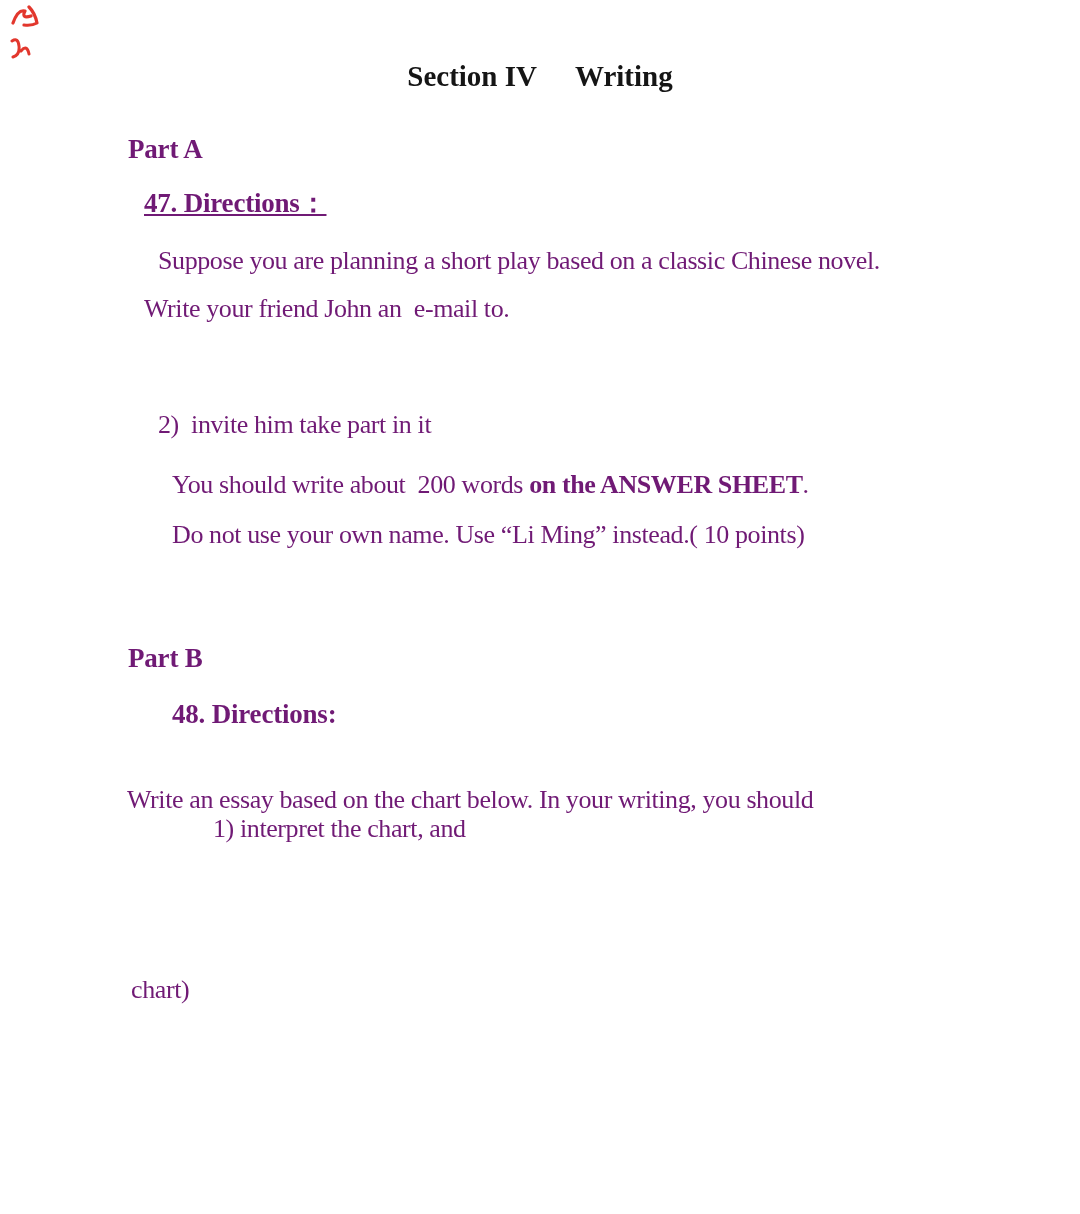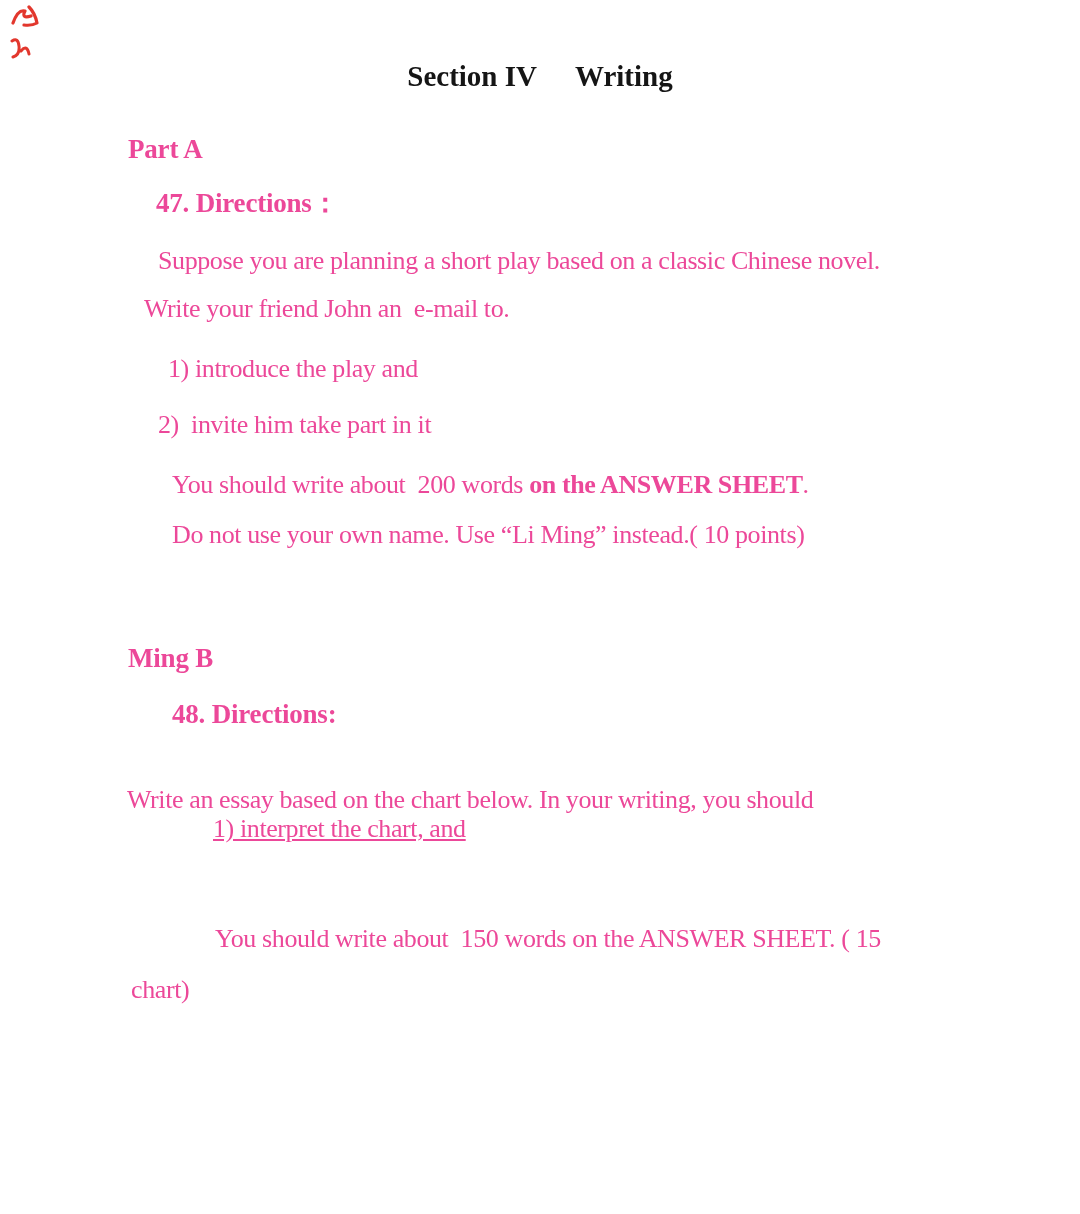--- a/index.html
+++ b/index.html
@@ -12,21 +12,21 @@
     font-family: "Liberation Serif", "DejaVu Serif", serif;
     color: #151515;
     border-radius: 18px;
   }
   .t {
     position: absolute;
     font-size: 26px;
     line-height: 1.25;
     letter-spacing: -0.4px;
     white-space: pre;
-    color: #ec4899;
+    color: #701a75;
   }
   .bold { font-weight: bold; }
   .hdg  { font-size: 27px; font-weight: bold; letter-spacing: -0.2px; }
   .title {
     position: absolute;
     left: 0; right: 0;
     top: 60px;
     text-align: center;
     font-size: 29px;
     font-weight: bold;
@@ -46,40 +46,38 @@
 
   <svg id="corner-marks" width="46" height="62" viewBox="0 0 46 62">
     <path d="M9 21 Q14 7 21 9 Q17 17 27 14 M25 5 Q31 11 33 21 Q28 24 20 23" fill="none" stroke-width="3.2" stroke-linecap="round" stroke-linejoin="round" stroke="#e0261c"></path>
     <path d="M8 39 Q14 35 15 44 Q16 53 9 55 M17 49 Q23 42 25 52" fill="none" stroke-width="3" stroke-linecap="round" stroke-linejoin="round" stroke="#e0261c"></path>
   </svg>
 
   <div class="title"><span>Section IV</span><span class="gap"></span><span>Writing</span></div>
 
   <div class="t hdg" style="left:128px; top:133px;">Part A</div>
 
-  <div class="t hdg" style="left:156px; top:187px;">47. Directions：</div>
+  <div class="t hdg" style="left:144px; top:187px;text-decoration:underline;">47. Directions：</div>
 
   <div class="t" style="left:144px; top:293px;">Write your friend John an  e-mail to.</div>
 
   <div class="t" style="left:158px; top:245px;">Suppose you are planning a short play based on a classic Chinese novel.</div>
 
-  <div class="t" style="left:168px; top:353px;">1) introduce the play and</div>
 
   <div class="t" style="left:158px; top:409px;">2)  invite him take part in it</div>
 
   <div class="t" style="left:172px; top:469px;"><span>You should write about  200 words </span><span class="bold">on the ANSWER SHEET</span><span>.</span></div>
 
   <div class="t" style="left:172px; top:519px;">Do not use your own name. Use “Li Ming” instead.( 10 points)</div>
 
-  <div class="t hdg" style="left:128px; top:642px;">Ming B</div>
+  <div class="t hdg" style="left:128px; top:642px;">Part B</div>
 
   <div class="t hdg" style="left:172px; top:698px;">48. Directions:</div>
 
   <div class="t" style="left:127px; top:753px;margin-top:31px;">Write an essay based on the chart below. In your writing, you should</div>
 
-  <div class="t" style="left:213px; top:813px;text-decoration:underline;">1) interpret the chart, and</div>
+  <div class="t" style="left:213px; top:813px;">1) interpret the chart, and</div>
 
 
-  <div class="t" style="left:215px; top:923px;">You should write about  150 words on the ANSWER SHEET. ( 15</div>
 
   <div class="t" style="left:131px; top:974px;">chart)</div>
 
 </div>
 
 </body></html>

